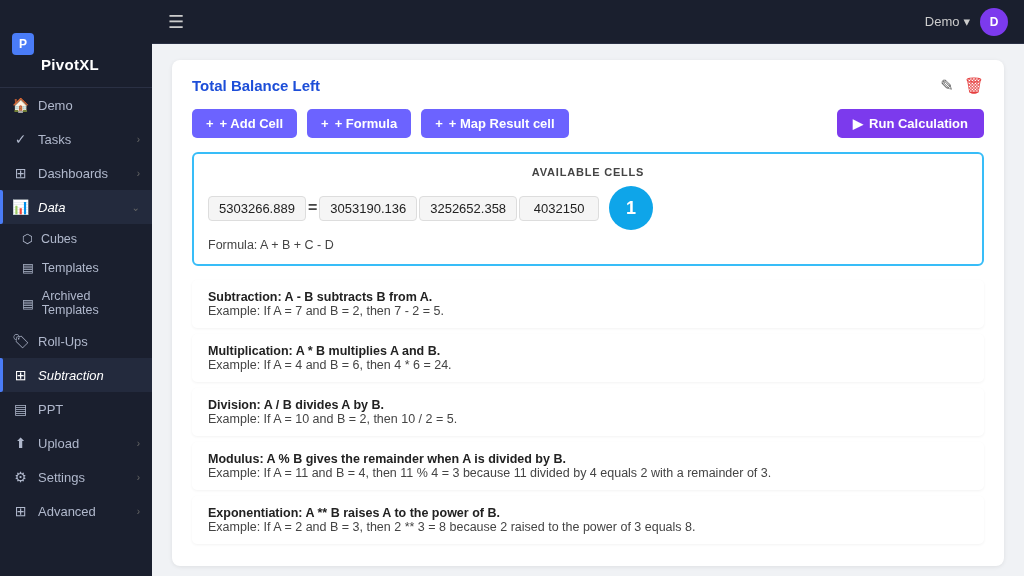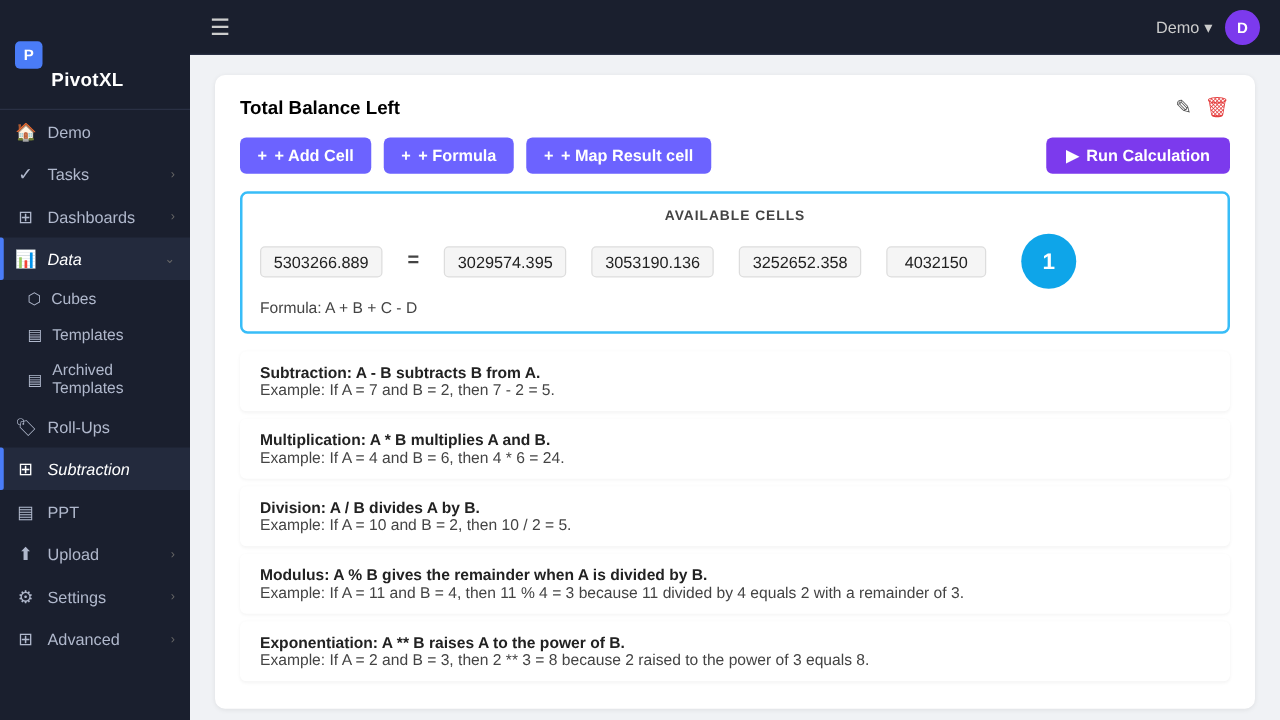--- a/index.html
+++ b/index.html
@@ -137,21 +137,21 @@
     }
     .card-header {
       display: flex;
       align-items: center;
       justify-content: space-between;
       margin-bottom: 14px;
     }
     .card-title {
       font-size: 15px;
       font-weight: 700;
-      color: #000000;
+      color: #1d4ed8;
     }
     .card-actions { display: flex; gap: 10px; }
     .icon-btn {
       background: transparent;
       border: none;
       cursor: pointer;
       font-size: 16px;
       color: #555;
     }
     .icon-btn.danger { color: #e53e3e; }
@@ -222,21 +222,21 @@
       font-size: 11px;
       font-weight: 700;
       color: #444;
       letter-spacing: 0.8px;
       margin-bottom: 8px;
       text-align: center;
     }
     .cells-row {
       display: flex;
       align-items: center;
-      gap: 20px;
+      gap: 2px;
       flex-wrap: wrap;
       margin-bottom: 8px;
     }
     .cell-value {
       background: #f5f5f5;
       border: 1px solid #ddd;
       border-radius: 4px;
       padding: 4px 10px;
       font-size: 13px;
       color: #222;
@@ -439,21 +439,20 @@
           <span>▶</span>
           <span>Run Calculation</span>
         </button>
       </div>
 
       <div class="available-cells-box">
         <div class="available-cells-label">AVAILABLE CELLS</div>
         <div class="cells-row">
           <div class="cell-value">5303266.889</div>
           <span class="cell-equals">=</span>
-          <div class="cell-value">3029574.395</div>
           <div class="cell-value">3053190.136</div>
           <div class="cell-value">3252652.358</div>
           <div class="cell-value">4032150</div>
           <div class="cell-bubble">1</div>
         </div>
         <div class="formula-label">Formula: A + B + C - D</div>
       </div>
 
       <div class="info-section">
         <div class="info-row">

